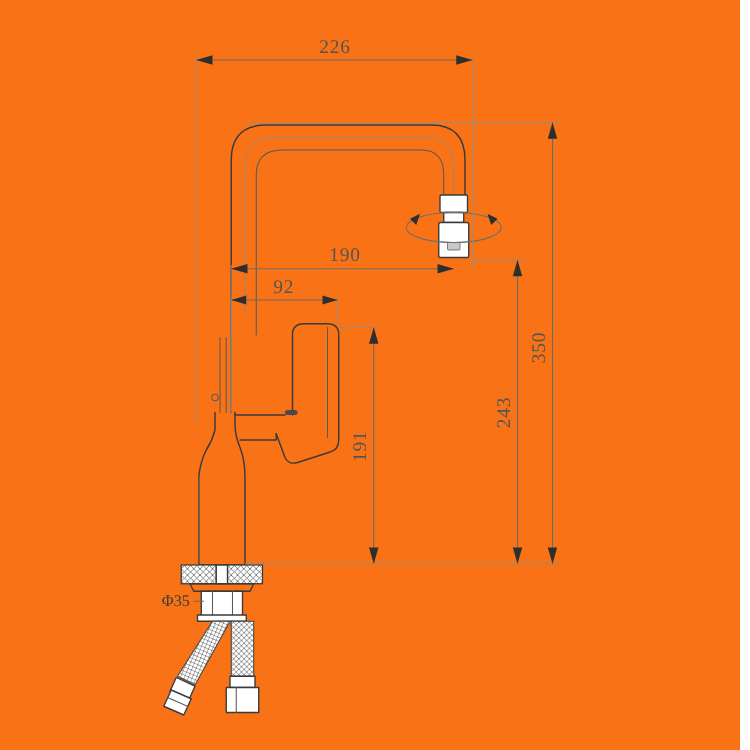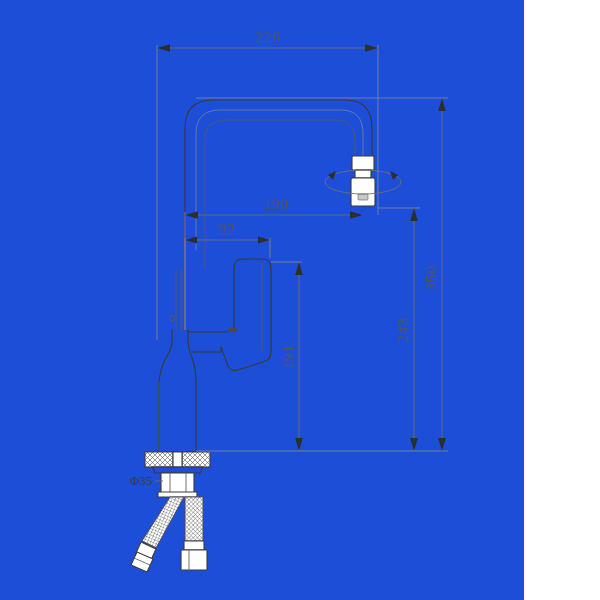--- a/index.html
+++ b/index.html
@@ -9,23 +9,23 @@
     background: #ffffff;
   }
   body {
     width: 600px;
     height: 600px;
     font-family: "Liberation Serif", serif;
     overflow: hidden;
   }
   #drawing-root {
     position: relative;
-    width: 524px;
+    width: 592px;
     height: 600px;
-    background: #1d4ed8;
+    background: #f97316;
   }
   svg#tech-drawing {
     display: block;
     width: 600px;
     height: 600px;
   }
   .outline {
     fill: none;
     stroke: #3a3a3a;
     stroke-width: 1.15;

